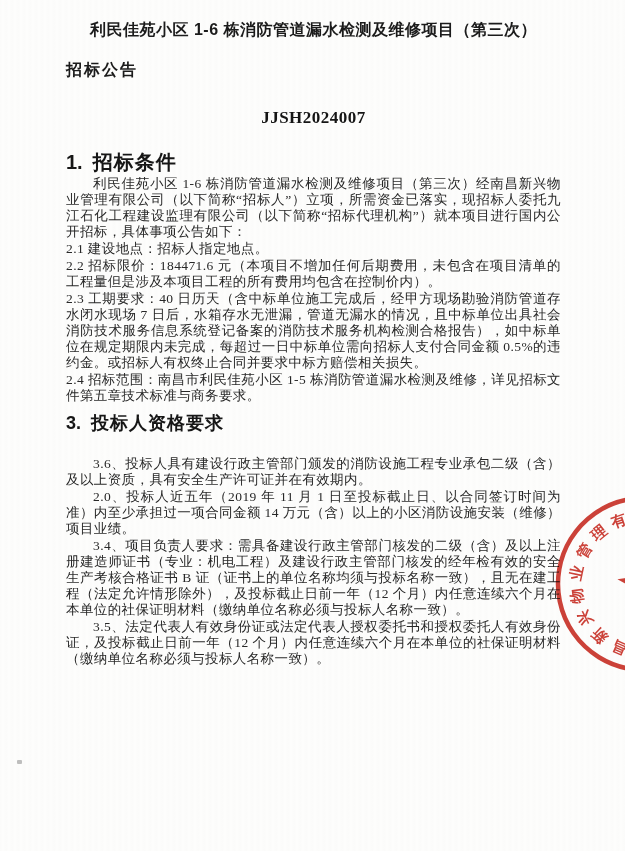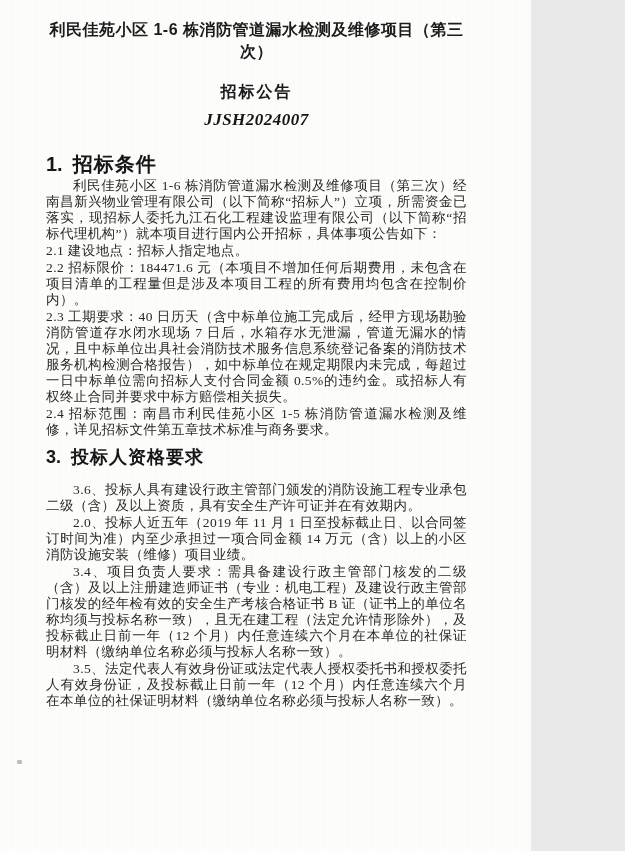--- a/index.html
+++ b/index.html
@@ -5,70 +5,69 @@
   * { margin: 0; padding: 0; box-sizing: border-box; }
   html, body { background: #e9e9e9; }
   body {
     width: 625px; height: 851px;
     font-family: "Liberation Serif", serif;
     color: #262626;
     overflow: hidden;
   }
   .page {
     position: relative;
-    width: 531px; height: 851px;
+    width: 625px; height: 851px;
     background: #fdfdfc;
     background-image: repeating-linear-gradient(
       90deg,
       rgba(0,0,0,0.006) 0px, rgba(0,0,0,0.0) 3px, rgba(0,0,0,0.006) 6px);
     overflow: hidden;
-    padding: 14px 64px 6px 46px;
+    padding: 14px 64px 6px 66px;
   }
   .doc-title {
     text-align: center;
     font-family: "Liberation Sans", sans-serif;
     font-weight: bold;
     font-size: 16px;
     line-height: 22px;
     letter-spacing: 0.5px;
     color: #1b1b1b;
     margin-top: 5px;
   }
   .doc-subtitle {
-    text-align: center;
+    text-align: left;
     font-family: "Liberation Sans", sans-serif;
     font-weight: bold;
     font-size: 16px;
     line-height: 22px;
     letter-spacing: 2px;
     color: #1b1b1b;
     margin-top: 18px;
   }
   .doc-number {
     text-align: center;
     font-family: "Liberation Serif", serif;
     font-weight: bold;
     font-size: 17px;
     line-height: 22px;
     letter-spacing: 0.5px;
     color: #151515;
-    margin-top: 6px;
-    font-style: italic;
+    margin-top: 26px;
   }
   .sec-heading {
     font-family: "Liberation Sans", sans-serif;
     font-weight: bold;
     color: #161616;
     font-size: 20px;
     line-height: 24px;
     margin-top: 21px;
     margin-bottom: 2px;
     letter-spacing: 1px;
   }
-  .sec-heading.large { font-size: 18px; line-height: 26px; margin-top: 6px; margin-bottom: 12px; }
+  .sec-heading.large { font-size: 18px; line-height: 26px; margin-top: 6px; margin-bottom: 20px; }
   .sec-num { display: inline-block; margin-right: 10px; letter-spacing: 0; }
   .body-par {
     font-size: 13.5px;
     line-height: 16px;
     text-align: justify;
     letter-spacing: 0.4px;
     color: #282828;
     margin-bottom: 1px;
   }
   .body-par.indent { text-indent: 2em; }

